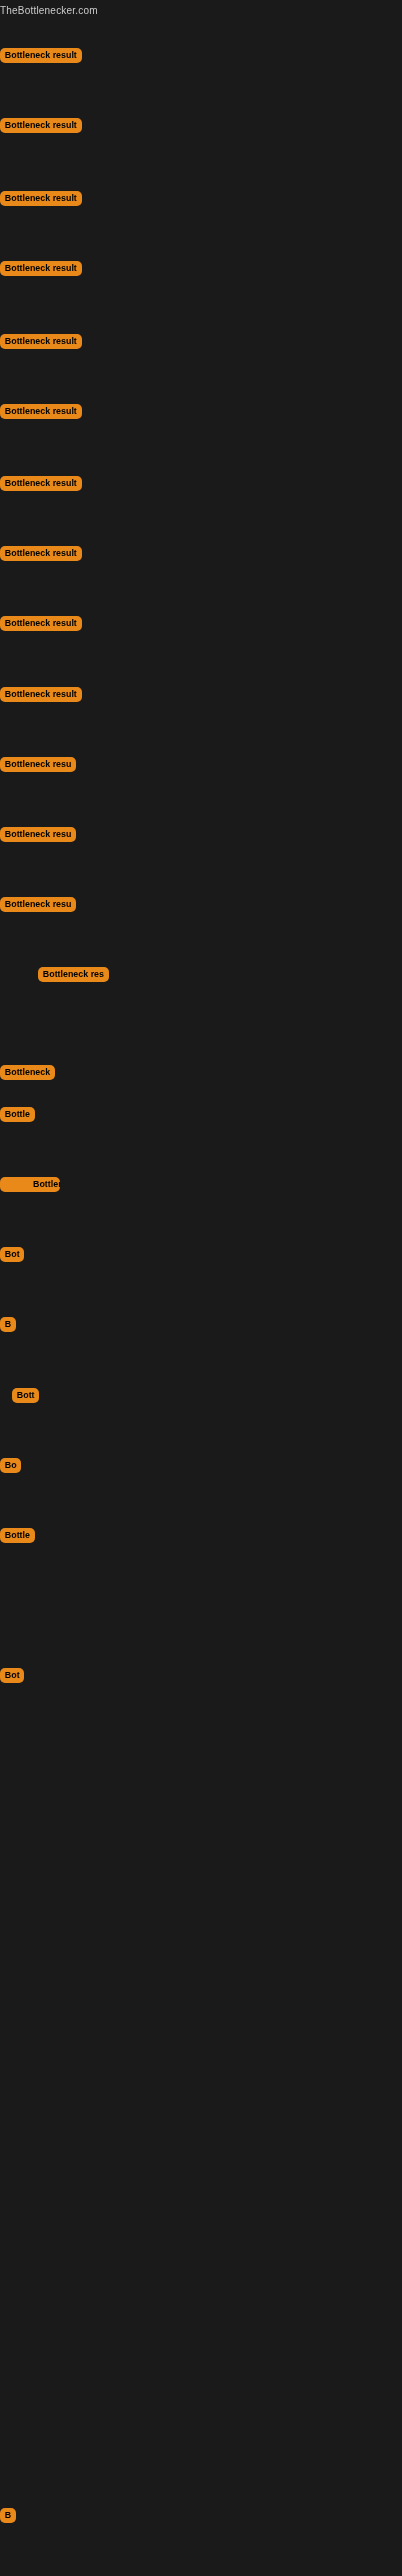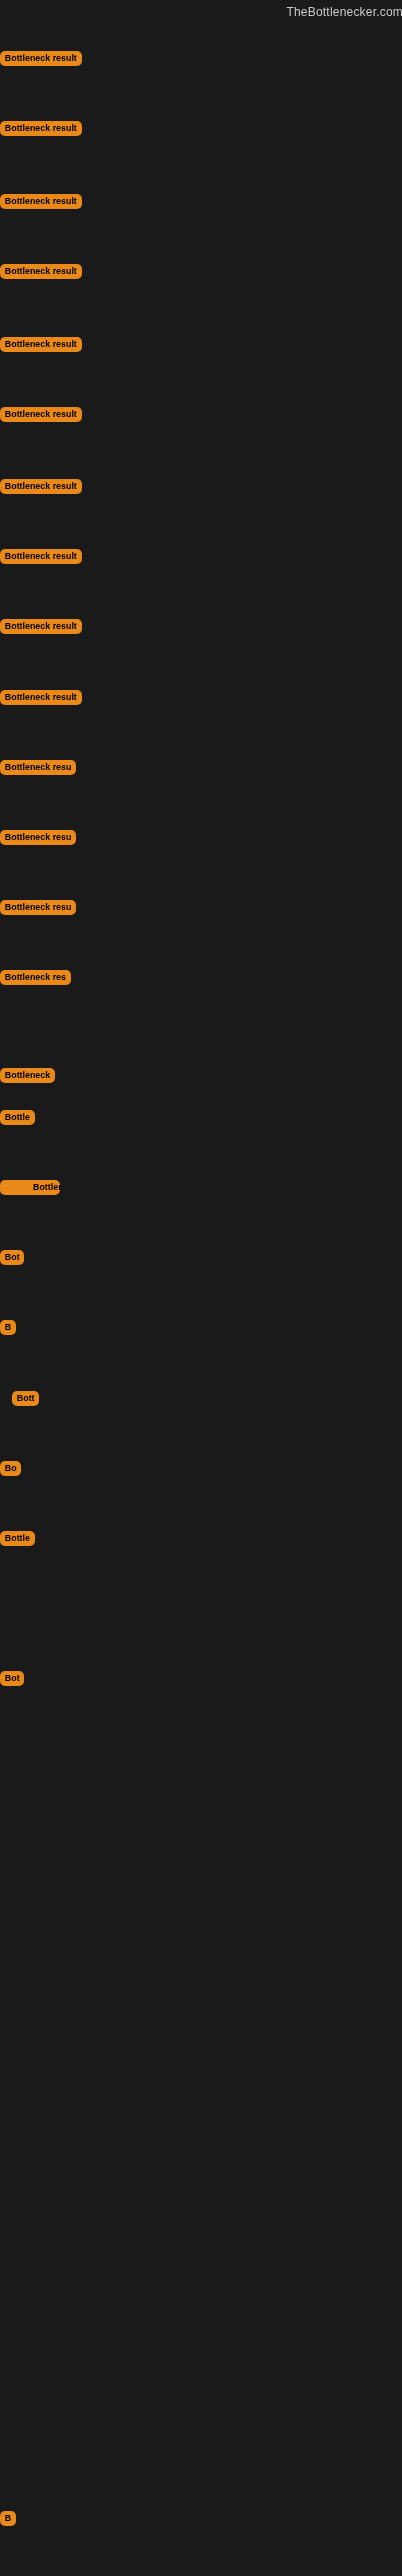--- a/index.html
+++ b/index.html
@@ -8,23 +8,23 @@
       box-sizing: border-box;
     }
     body {
       width: 403px;
       min-height: 2576px;
       background-color: #1a1a1a;
       font-family: Arial, sans-serif;
       position: relative;
     }
     .site-title {
-      text-align: right;
+      text-align: left;
       color: #cccccc;
-      font-size: 12px;
+      font-size: 10px;
       padding: 4.8px 0 3.2px 0;
       letter-spacing: 0.2px;
     }
     .bottleneck-badge {
       display: inline-block;
       background-color: #e8891a;
       color: #000000;
       font-size: 8.9px;
       font-weight: bold;
       padding: 2.4px 4.8px;
@@ -49,21 +49,21 @@
     <div class="result-row" style="top: 242px; left: 0px;"><span class="bottleneck-badge" style="max-width: 113px;">Bottleneck result</span></div>
     <div class="result-row" style="top: 315px; left: 0px;"><span class="bottleneck-badge" style="max-width: 113px;">Bottleneck result</span></div>
     <div class="result-row" style="top: 385px; left: 0px;"><span class="bottleneck-badge" style="max-width: 113px;">Bottleneck result</span></div>
     <div class="result-row" style="top: 457px; left: 0px;"><span class="bottleneck-badge" style="max-width: 113px;">Bottleneck result</span></div>
     <div class="result-row" style="top: 527px; left: 0px;"><span class="bottleneck-badge" style="max-width: 113px;">Bottleneck result</span></div>
     <div class="result-row" style="top: 597px; left: 0px;"><span class="bottleneck-badge" style="max-width: 113px;">Bottleneck result</span></div>
     <div class="result-row" style="top: 668px; left: 0px;"><span class="bottleneck-badge" style="max-width: 113px;">Bottleneck result</span></div>
     <div class="result-row" style="top: 738px; left: 0px;"><span class="bottleneck-badge" style="max-width: 103px;">Bottleneck resu</span></div>
     <div class="result-row" style="top: 808px; left: 0px;"><span class="bottleneck-badge" style="max-width: 95px;">Bottleneck resu</span></div>
     <div class="result-row" style="top: 878px; left: 0px;"><span class="bottleneck-badge" style="max-width: 95px;">Bottleneck resu</span></div>
-    <div class="result-row" style="top: 948px; left: 0px;"><span class="bottleneck-badge" style="max-width: 85px;">Bottleneck res</span></div>
+    <div class="result-row" style="top: 948px; left: 0px; padding-left: 38px;"><span class="bottleneck-badge" style="max-width: 85px;">Bottleneck res</span></div>
     <div class="result-row" style="top: 1046px; left: 0px;"><span class="bottleneck-badge" style="max-width: 68px;">Bottleneck</span></div>
     <div class="result-row" style="top: 1088px; left: 0px;"><span class="bottleneck-badge" style="max-width: 45px;">Bottle</span></div>
     <div class="result-row" style="top: 1158px; left: 0px;"><span class="bottleneck-badge" style="max-width: 60px; padding-left: 33px;">Bottlenec</span></div>
     <div class="result-row" style="top: 1228px; left: 0px;"><span class="bottleneck-badge" style="max-width: 32px;">Bot</span></div>
     <div class="result-row" style="top: 1298px; left: 0px;"><span class="bottleneck-badge" style="max-width: 17.7px;">B</span></div>
     <div class="result-row" style="top: 1369px; left: 12px;"><span class="bottleneck-badge" style="max-width: 35px;">Bott</span></div>
     <div class="result-row" style="top: 1439px; left: 0px;"><span class="bottleneck-badge" style="max-width: 22.5px;">Bo</span></div>
     <div class="result-row" style="top: 1509px; left: 0px;"><span class="bottleneck-badge" style="max-width: 45px;">Bottle</span></div>
     <div class="result-row" style="top: 1649px; left: 0px;"><span class="bottleneck-badge" style="max-width: 32px;">Bot</span></div>
     <div class="result-row" style="top: 2489px; left: 0px;"><span class="bottleneck-badge" style="max-width: 17.7px;">B</span></div>

